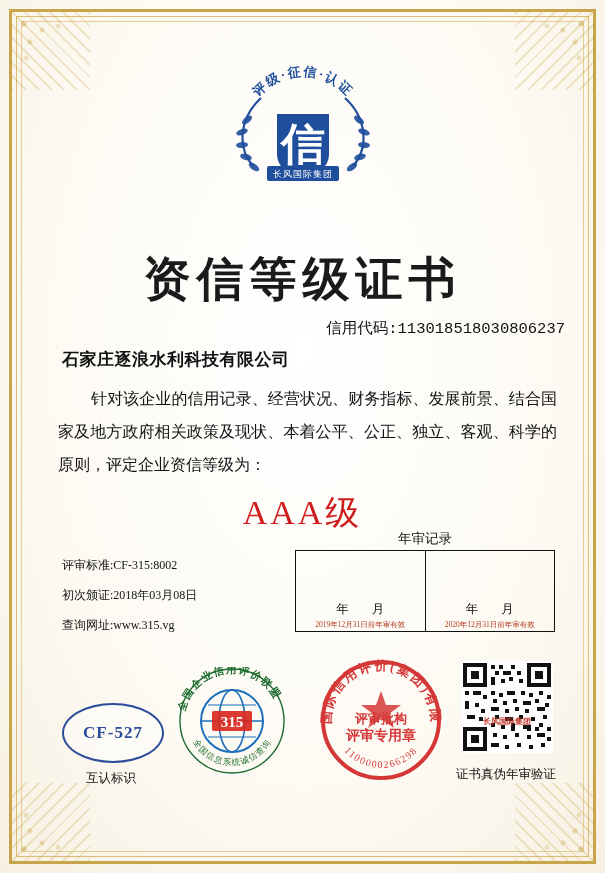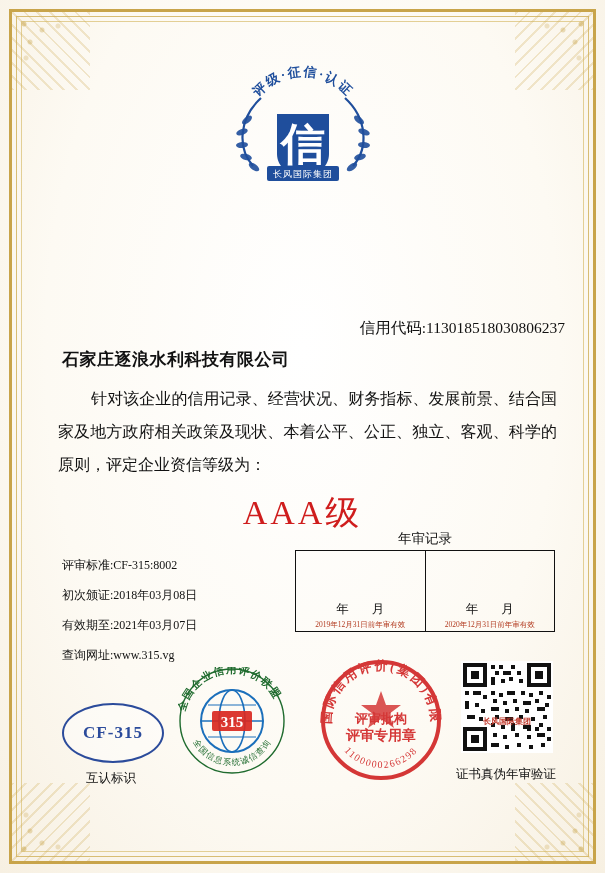--- a/index.html
+++ b/index.html
@@ -68,21 +68,21 @@
     font-family:"Liberation Serif", serif;
     font-size:47px;
     font-weight:bold;
     letter-spacing:6px;
     color:#1a1a1a;
   }
   .credit-code{
     position:absolute;right:10px;top:288px;
     font-size:15.5px;
     color:#111;
-    font-family:Liberation Serif, serif;
+    font-family:Liberation Mono, monospace;
   }
 
   .company{
     position:absolute;left:32px;top:318px;
     font-size:17px;font-weight:bold;color:#111;
     letter-spacing:.5px;
   }
 
   .body-text{
     position:absolute;left:28px;right:18px;top:352px;
@@ -206,38 +206,36 @@
 
           <path d="M54,52 H106 V92 C106,106 92,114 80,119 C68,114 54,106 54,92 Z" fill="#1f4e9c"></path>
           <text x="80" y="97" font-size="44" font-family="Liberation Serif, serif" fill="#ffffff" text-anchor="middle" font-weight="bold">信</text>
 
           <rect x="44" y="104" width="72" height="15" rx="2" fill="#1f4e9c"></rect>
           <text x="80" y="115" font-size="9" font-family="Liberation Serif, serif" fill="#ffffff" text-anchor="middle" letter-spacing="1">长风国际集团</text>
         </svg>
       </div>
     </div>
 
+    <div class="title">资信等级证书</div>
 
     <div class="credit-code">信用代码:113018518030806237</div>
 
     <div class="company">石家庄逐浪水利科技有限公司</div>
 
     <div class="body-text"><span class="indent"></span><span>针对该企业的信用记录、经营状况、财务指标、发展前景、结合国家及地方政府相关政策及现状、本着公平、公正、独立、客观、科学的原则，评定企业资信等级为：</span></div>
 
     <div class="grade">AAA级</div>
 
     <div class="info-list">
       <div class="row">
         <span>评审标准:</span><span>CF-315:8002</span>
       </div>
       <div class="row">
         <span>初次颁证:</span><span>2018年03月08日</span>
-      </div>
-      <div class="row">
-        <span>有效期至:</span><span>2021年03月07日</span>
       </div>
       <div class="row">
         <span>查询网址:</span><span>www.315.vg</span>
       </div>
     </div>
 
     <div class="review">
       <div class="review-title">年审记录</div>
       <div class="review-grid">
         <div class="review-cell">
@@ -246,21 +244,21 @@
         </div>
         <div class="review-cell">
           <div class="cell-ym">年 月</div>
           <div class="cell-note">2020年12月31日前年审有效</div>
         </div>
       </div>
     </div>
 
     <div class="seals">
 
-      <div class="seal cf315">CF-315</div>
+      <div class="seal cf315">CF-527</div>
       <div class="seal cf315-label">互认标识</div>
 
       <div class="seal globe">
         <svg width="108" height="108" viewBox="0 0 108 108">
           <defs>
             <path id="gouter" d="M54,54 m-48,0 a48,48 0 1,1 96,0 a48,48 0 1,1 -96,0" fill="none"></path>
             <path id="gbottom" d="M10,54 a44,44 0 0,0 88,0" fill="none"></path>
           </defs>
           <circle cx="54" cy="54" r="52" fill="none" stroke="#1f6b2e" stroke-width="1.4"></circle>
           <circle cx="54" cy="54" r="31" fill="none" stroke="#1b6fbb" stroke-width="2"></circle>

